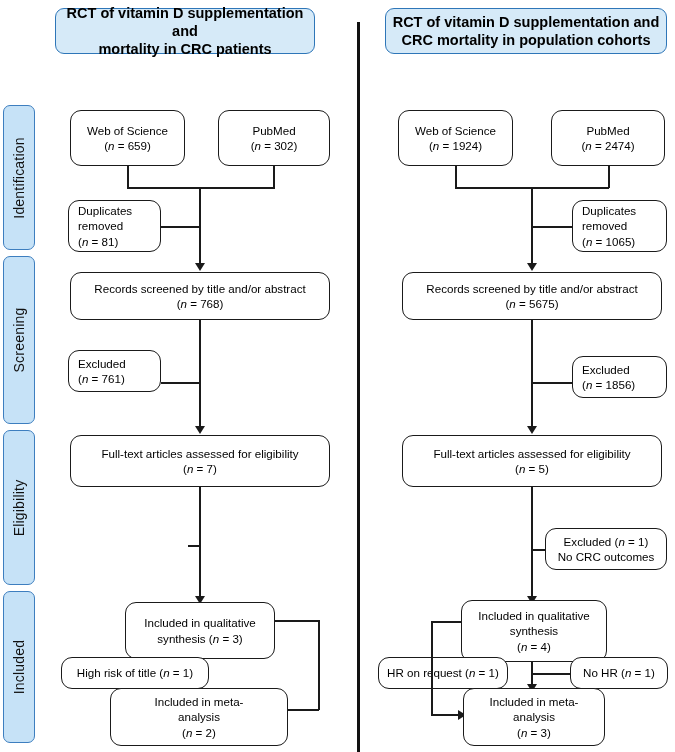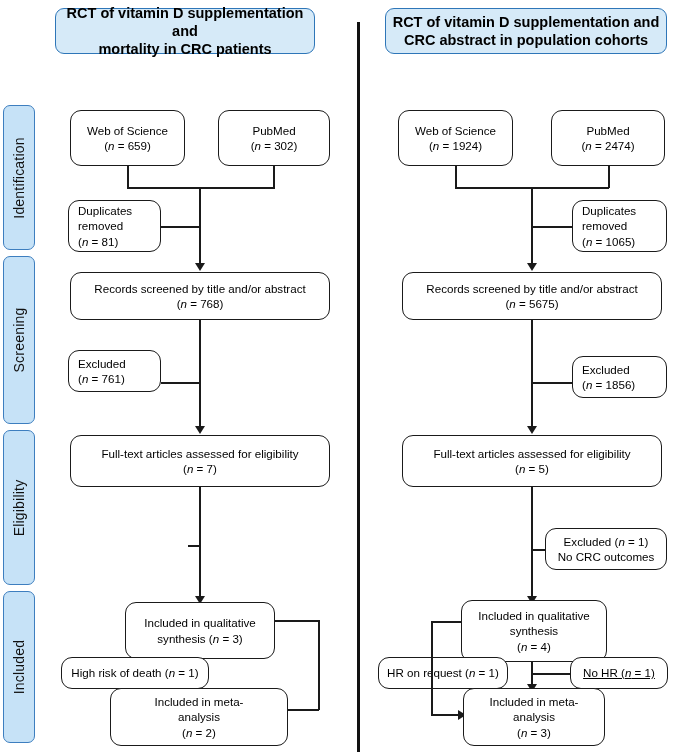--- a/index.html
+++ b/index.html
@@ -86,21 +86,21 @@
   <div class="panel-header" style="left:55px;top:8px;width:260px;height:46px;">
     <div>
       <div>RCT of vitamin D supplementation and</div>
       <div>mortality in CRC patients</div>
     </div>
   </div>
 
   <div class="panel-header" style="left:385px;top:8px;width:282px;height:46px;">
     <div>
       <div>RCT of vitamin D supplementation and</div>
-      <div>CRC abstract in population cohorts</div>
+      <div>CRC mortality in population cohorts</div>
     </div>
   </div>
 
   <div class="box" style="left:70px;top:110px;width:115px;height:56px;">
     <div class="ln">Web of Science</div>
     <div class="ln"><span>(</span><em class="n">n</em><span> = 659)</span></div>
   </div>
   <div class="box" style="left:218px;top:110px;width:112px;height:56px;">
     <div class="ln">PubMed</div>
     <div class="ln"><span>(</span><em class="n">n</em><span> = 302)</span></div>
@@ -145,21 +145,21 @@
 
   <div class="box" style="left:125px;top:602px;width:150px;height:57px;">
     <div class="ln">Included in qualitative</div>
     <div class="ln"><span>synthesis (</span><em class="n">n</em><span> = 3)</span></div>
   </div>
 
   <div class="ln-v" style="left:199px;top:659px;height:23px;"></div>
   <div class="arrow-d" style="left:195px;top:679px;"></div>
 
   <div class="box" style="left:61px;top:657px;width:148px;height:32px;">
-    <div class="ln"><span>High risk of death (</span><em class="n">n</em><span> = 1)</span></div>
+    <div class="ln"><span>High risk of title (</span><em class="n">n</em><span> = 1)</span></div>
   </div>
 
 
   <div class="ln-h" style="left:275px;top:620px;width:44px;"></div>
   <div class="ln-v" style="left:318px;top:620px;height:90px;"></div>
   <div class="ln-h" style="left:285px;top:709px;width:34px;"></div>
   <div class="arrow-l" style="left:277px;top:705px;"></div>
 
   <div class="box" style="left:110px;top:688px;width:178px;height:58px;">
     <div class="ln">Included in meta-</div>
@@ -223,21 +223,21 @@
     <div class="ln"><span>(</span><em class="n">n</em><span> = 4)</span></div>
   </div>
 
   <div class="ln-v" style="left:531px;top:662px;height:25px;"></div>
   <div class="arrow-d" style="left:527px;top:684px;"></div>
 
   <div class="box" style="left:378px;top:657px;width:130px;height:32px;">
     <div class="ln"><span>HR on request (</span><em class="n">n</em><span> = 1)</span></div>
   </div>
 
-  <div class="box" style="left:570px;top:657px;width:98px;height:32px;text-decoration:underline;">
+  <div class="box" style="left:570px;top:657px;width:98px;height:32px;">
     <div class="ln"><span>No HR (</span><em class="n">n</em><span> = 1)</span></div>
   </div>
   <div class="ln-h" style="left:531px;top:673px;width:39px;"></div>
 
   <div class="ln-h" style="left:432px;top:621px;width:30px;"></div>
   <div class="ln-v" style="left:431px;top:621px;height:94px;"></div>
   <div class="ln-h" style="left:431px;top:714px;width:29px;"></div>
   <div class="arrow-r" style="left:458px;top:710px;"></div>
 
   <div class="box" style="left:463px;top:688px;width:142px;height:58px;">

